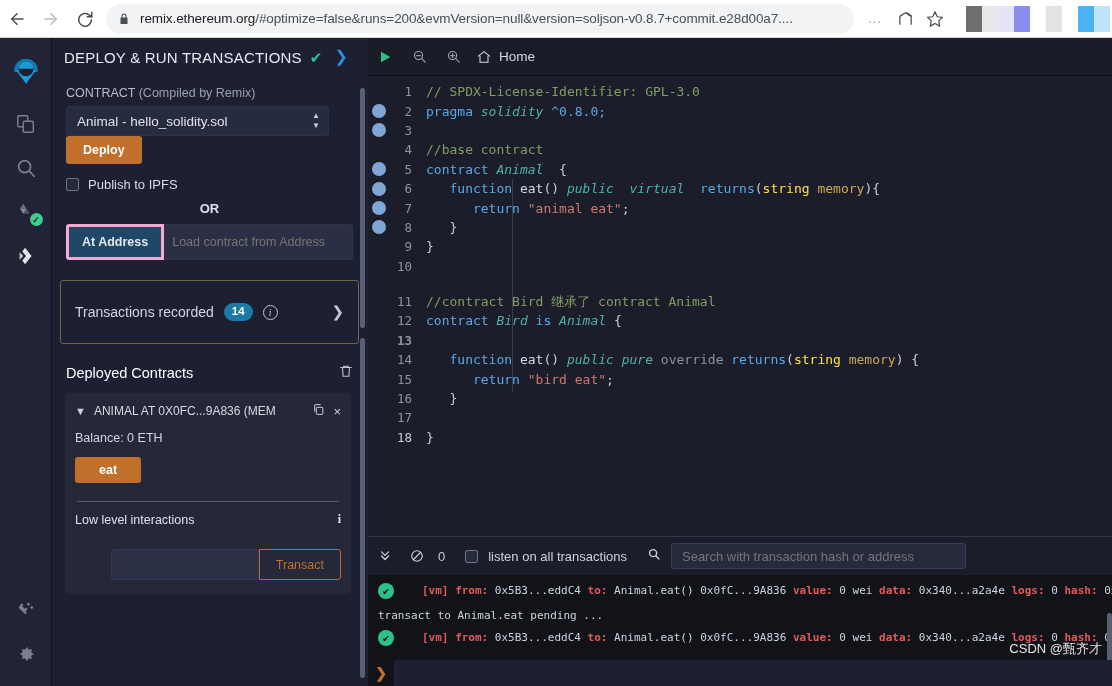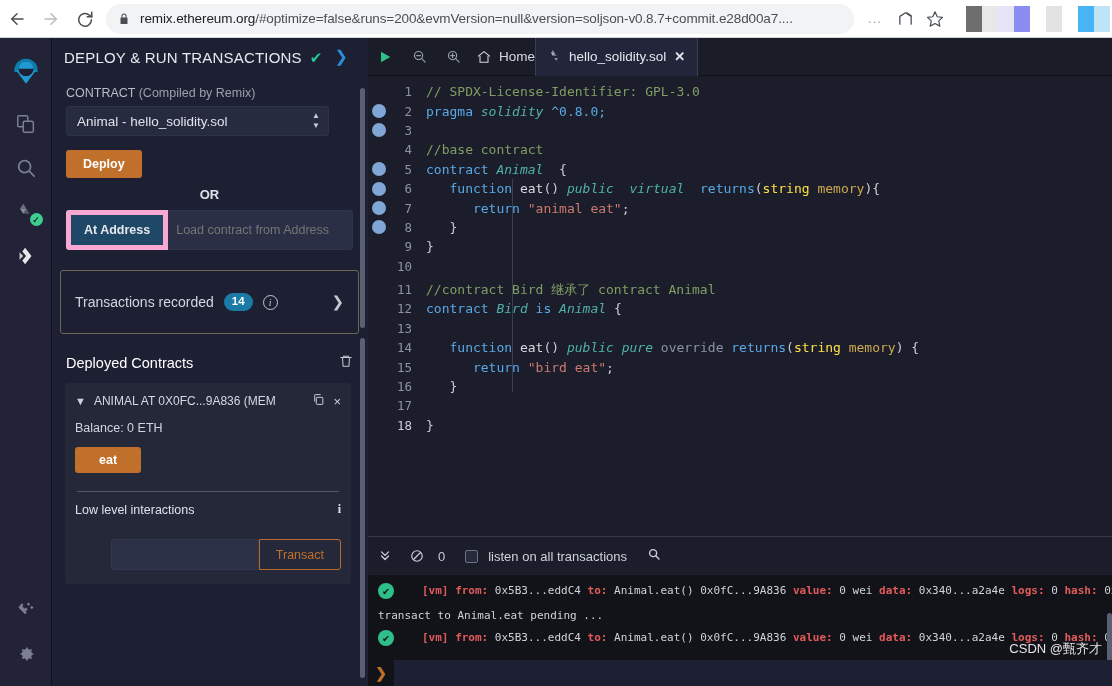--- a/index.html
+++ b/index.html
@@ -97,38 +97,37 @@
     padding: 0 22px 0 10px;
     display:flex; align-items:center;
     position: relative;
   }
   .sel-arrows {
     position: absolute; right: 8px; top: 50%; transform: translateY(-50%);
     font-size: 8px; line-height: 8px; color:#c9cdd8; display:flex; flex-direction:column;
   }
 
   .btn-deploy {
-    margin-top: 14px;
     background: #c0702a; color:#fff;
     border: none; border-radius: 3px;
     font-size: 12.5px; font-weight: bold;
     padding: 7px 17px;
     cursor: pointer;
   }
 
   .ipfs-row { display:flex; align-items:center; gap:9px; margin-top: 13px; }
   .cbox { width: 13px; height: 13px; border:1px solid #6e7486; border-radius:2px; background: #262a3d; }
   .ipfs-label { font-size: 13px; color:#d7dae2; }
 
   .or-row { text-align:center; font-size:13px; color:#dfe2ea; margin-top: 9px; font-weight:600;}
 
   .ataddr-row { display:flex; margin-top: 8px; }
   .btn-ataddr {
     background:#1f4766; color:#e4e7ee; font-size:12.5px; font-weight:bold;
-    border:5px solid #f9a8d4; border-radius:3px 0 0 3px;
+    border:3px solid #f9a8d4; border-radius:3px 0 0 3px;
     padding: 8px 13px; cursor:pointer;
   }
   .inp-ataddr {
     flex:1; background:#2a2f45; border:1px solid #2f3449; border-left:none;
     border-radius:0 3px 3px 0; color:#8a90a0; font-size:12.5px; padding:0 8px;
     outline:none; min-width:0;
   }
 
   .tx-recorded {
     margin: 20px -6px 0 -6px;
@@ -415,20 +414,24 @@
         <span class="muted">(Compiled by Remix)</span>
       </div>
 
       <div class="remix-select">
         <span>Animal - hello_solidity.sol</span>
         <span class="sel-arrows">▲<span style="margin-top:2px">▼</span></span>
       </div>
 
       <button class="btn-deploy">Deploy</button>
 
+      <div class="ipfs-row">
+        <span class="cbox"></span>
+        <span class="ipfs-label">Publish to IPFS</span>
+      </div>
 
       <div class="or-row">OR</div>
 
       <div class="ataddr-row">
         <button class="btn-ataddr">At Address</button>
         <input class="inp-ataddr" placeholder="Load contract from Address" style="">
       </div>
 
       <div class="tx-recorded">
         <span class="tx-label">Transactions recorded</span>
@@ -501,32 +504,20 @@
             <line x1="7.5" y1="10.5" x2="13.5" y2="10.5"></line>
             <line x1="10.5" y1="7.5" x2="10.5" y2="13.5"></line>
           </svg>
       </div>
       <div class="tb-home">
         <svg width="16" height="16" viewBox="0 0 24 24" fill="none" stroke="currentColor" stroke-width="1.6" stroke-linejoin="round">
             <path d="M3 11l9-7 9 7"></path>
             <path d="M6 10v10h12V10"></path>
           </svg>
         <span>Home</span>
-      </div>
-      <div class="tab-file">
-        <span class="tab-sol">
-          <svg width="13" height="13" viewBox="0 0 24 24" fill="currentColor">
-              <path d="M9 2l3.5 5.5h-7z" opacity=".7"></path>
-              <path d="M5.5 7.5h7L9 13z"></path>
-              <path d="M9 13l3.5-5.5L16 13z" opacity=".55"></path>
-              <path d="M15 22l-3.5-5.5h7z" opacity=".7"></path>
-            </svg>
-        </span>
-        <span>hello_solidity.sol</span>
-        <span class="tab-x">✕</span>
       </div>
     </div>
 
     <div id="code-area">
       <div id="gutter-markers">
           <span class="marker" style="top: 27.9px;"></span>
           <span class="marker" style="top: 47.3px;"></span>
           <span class="marker" style="top: 86.1px;"></span>
           <span class="marker" style="top: 105.5px;"></span>
           <span class="marker" style="top: 124.9px;"></span>
@@ -537,23 +528,23 @@
           <div class="code-line" style="margin-top: 6px;"><span class="ln">1</span><span class="code-text"><span class="c-comment">// SPDX-License-Identifier: GPL-3.0</span></span></div>
           <div class="code-line" style="margin-top: 0px;"><span class="ln">2</span><span class="code-text"><span class="c-key">pragma </span><span class="c-key2">solidity </span><span class="c-key">^0.8.0;</span></span></div>
           <div class="code-line" style="margin-top: 0px;"><span class="ln">3</span><span class="code-text"></span></div>
           <div class="code-line" style="margin-top: 0px;"><span class="ln">4</span><span class="code-text"><span class="c-comment">//base contract</span></span></div>
           <div class="code-line" style="margin-top: 0px;"><span class="ln">5</span><span class="code-text"><span class="c-key">contract </span><span class="c-key2">Animal </span><span class="c-plain"> {</span></span></div>
           <div class="code-line" style="margin-top: 0px;"><span class="ln">6</span><span class="code-text"><span class="c-plain">   </span><span class="c-key">function </span><span class="c-fn">eat</span><span class="c-plain">() </span><span class="c-key2">public</span><span class="c-plain">  </span><span class="c-key2">virtual</span><span class="c-plain">  </span><span class="c-key">returns</span><span class="c-plain">(</span><span class="c-type">string </span><span class="c-mem">memory</span><span class="c-plain">){</span></span></div>
           <div class="code-line" style="margin-top: 0px;"><span class="ln">7</span><span class="code-text"><span class="c-plain">      </span><span class="c-key">return </span><span class="c-str">"animal eat"</span><span class="c-plain">;</span></span></div>
           <div class="code-line" style="margin-top: 0px;"><span class="ln">8</span><span class="code-text"><span class="c-plain">   }</span></span></div>
           <div class="code-line" style="margin-top: 0px;"><span class="ln">9</span><span class="code-text"><span class="c-plain">}</span></span></div>
           <div class="code-line" style="margin-top: 0px;"><span class="ln">10</span><span class="code-text"></span></div>
-          <div class="code-line" style="margin-top: 4px;"><span class="ln">11</span><span class="code-text"><span class="c-comment">//contract Bird 继承了 contract Animal</span></span></div>
+          <div class="code-line" style="margin-top: 16px;"><span class="ln">11</span><span class="code-text"><span class="c-comment">//contract Bird 继承了 contract Animal</span></span></div>
           <div class="code-line" style="margin-top: 0px;"><span class="ln">12</span><span class="code-text"><span class="c-key">contract </span><span class="c-key2">Bird </span><span class="c-key">is </span><span class="c-key2">Animal </span><span class="c-plain">{</span></span></div>
-          <div class="code-line" style="margin-top: 0px;"><span class="ln">13</span><span class="code-text"></span></div>
+          <div class="code-line" style="margin-top: 0px; font-weight: bold;"><span class="ln">13</span><span class="code-text"></span></div>
           <div class="code-line" style="margin-top: 0px;"><span class="ln">14</span><span class="code-text"><span class="c-plain">   </span><span class="c-key">function </span><span class="c-fn">eat</span><span class="c-plain">() </span><span class="c-key2">public </span><span class="c-key2">pure </span><span class="c-ovr">override </span><span class="c-key">returns</span><span class="c-plain">(</span><span class="c-type">string </span><span class="c-mem">memory</span><span class="c-plain">) {</span></span></div>
           <div class="code-line" style="margin-top: 0px;"><span class="ln">15</span><span class="code-text"><span class="c-plain">      </span><span class="c-key">return </span><span class="c-str">"bird eat"</span><span class="c-plain">;</span></span></div>
           <div class="code-line" style="margin-top: 0px;"><span class="ln">16</span><span class="code-text"><span class="c-plain">   }</span></span></div>
           <div class="code-line" style="margin-top: 0px;"><span class="ln">17</span><span class="code-text"></span></div>
           <div class="code-line" style="margin-top: 0px;"><span class="ln bold">18</span><span class="code-text"><span class="c-plain">}</span></span></div>
         </div>
     </div>
 
     <div id="terminal">
       <div id="term-toolbar">
@@ -571,20 +562,21 @@
         </span>
         <span class="tt-count">0</span>
         <span class="tt-cbox"></span>
         <span class="tt-label">listen on all transactions</span>
         <span class="tt-search-icon">
           <svg width="14" height="14" viewBox="0 0 24 24" fill="none" stroke="currentColor" stroke-width="2.4" stroke-linecap="round">
               <circle cx="10.5" cy="10.5" r="6"></circle>
               <line x1="15" y1="15" x2="20.5" y2="20.5"></line>
             </svg>
         </span>
+        <input class="tt-search" placeholder="Search with transaction hash or address" style="">
       </div>
 
       <div id="term-body">
         <div id="term-logs">
             <div class="log-entry">
               <span class="ok-badge">✔</span>
               <span class="log-text"><span class="k-red">[vm]</span><span> </span><span class="k-red">from:</span><span> 0x5B3...eddC4 </span><span class="k-red">to:</span><span> Animal.eat() 0x0fC...9A836 </span><span class="k-red">value:</span><span> 0 wei </span><span class="k-red">data:</span><span> 0x340...a2a4e </span><span class="k-red">logs:</span><span> 0 </span><span class="k-red">hash:</span><span> 0x</span></span>
             </div>
             <div class="log-sub">transact to Animal.eat pending ...</div>
             <div class="log-entry">

